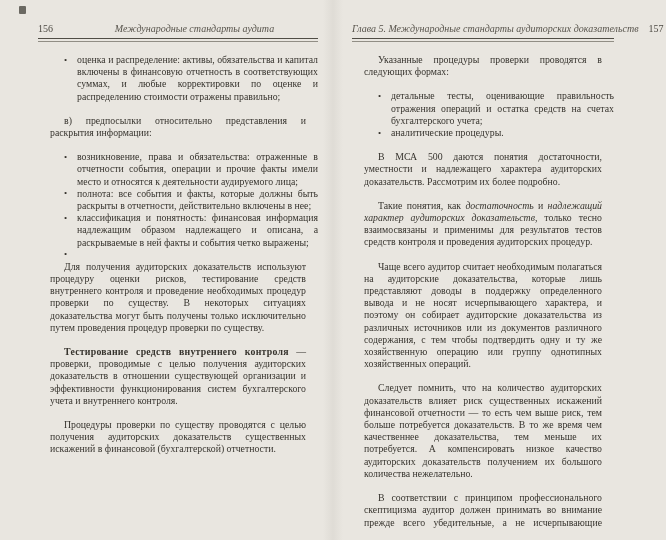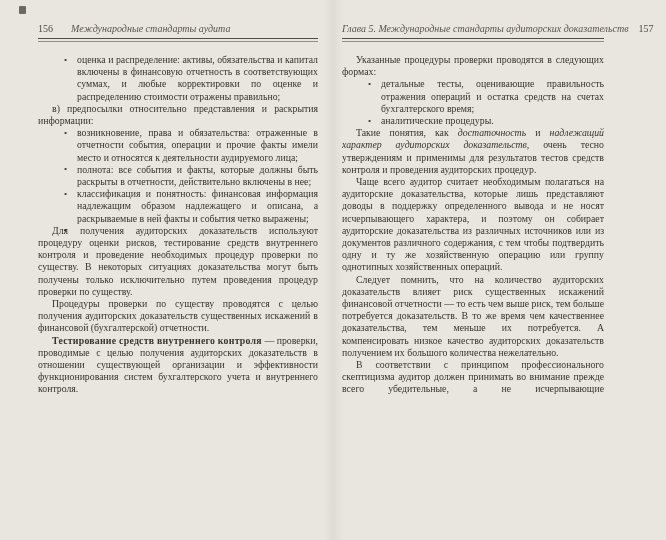--- a/index.html
+++ b/index.html
@@ -24,44 +24,44 @@
     position: absolute; left: 19px; top: 6px;
     width: 7px; height: 8px;
     background: #55524b; opacity: .85;
     border-radius: 1px;
   }
   .page {
     position: absolute; top: 0; height: 433px;
     box-sizing: border-box;
   }
   .page-left  { left: 0;     width: 333px; padding: 23px 15px 0 38px; }
-  .page-right { left: 323px; width: 333px; padding: 23px 52px 0 19px; }
+  .page-right { left: 333px; width: 333px; padding: 23px 52px 0 19px; }
 
   .header {
     display: flex; align-items: baseline;
     font-size: 10px; line-height: 12px;
     color: #57534b;
     white-space: nowrap;
   }
   .pagenum { font-style: normal; color: #4c4942; }
   .runtitle { flex: 1; font-style: italic; }
-  .page-left  .runtitle { text-align: left; padding-left: 18px; }
+  .page-left  .runtitle { text-align: center; padding-left: 18px; }
   .page-right .runtitle { text-align: left; padding-right: 10px; }
   .rule {
     margin-top: 3px; height: 2px;
     border-top: 1px solid #504d45;
     border-bottom: 1px solid #918e85;
   }
 
   .pagebody {
     margin-top: 12px;
     font-size: 9.8px; line-height: 12.2px;
     text-align: justify;
   }
-  .para { margin: 0; text-indent: 14px; }
+  .para { margin: 12px; text-indent: 14px; }
   .para.cont { text-align-last: justify; }
   ul.blist { list-style: none; margin: 0; padding: 0; }
   li.bullet {
     position: relative;
     margin-left: 26px; padding-left: 13px;
     text-indent: 0;
   }
   .blt { position: absolute; left: 0; top: -0.5px; font-size: 9px; }
   .it { font-style: italic; }
   .bi { font-style: italic; font-weight: bold; }
@@ -85,39 +85,40 @@
         <li class="bullet"><span class="blt">•</span><span>оценка и распределение: активы, обязательства и капитал включены в финансовую отчетность в соответствующих суммах, и любые корректировки по оценке и распределению стоимости отражены правильно;</span></li>
       </ul>
       <p class="para">в) предпосылки относительно представления и раскрытия информации:</p>
       <ul class="blist">
         <li class="bullet"><span class="blt">•</span><span>возникновение, права и обязательства: отраженные в отчетности события, операции и прочие факты имели место и относятся к деятельности аудируемого лица;</span></li>
         <li class="bullet"><span class="blt">•</span><span>полнота: все события и факты, которые должны быть раскрыты в отчетности, действительно включены в нее;</span></li>
         <li class="bullet"><span class="blt">•</span><span>классификация и понятность: финансовая информация надлежащим образом надлежащего и описана, а раскрываемые в ней факты и события четко выражены;</span></li>
         <li class="bullet"><span class="blt">•</span></li>
       </ul>
       <p class="para">Для получения аудиторских доказательств используют процедуру оценки рисков, тестирование средств внутреннего контроля и проведение необходимых процедур проверки по существу. В некоторых ситуациях доказательства могут быть получены только исключительно путем проведения процедур проверки по существу.</p>
+      <p class="para"><b class="bd">Тестирование средств внутреннего контроля</b><span> — проверки, проводимые с целью получения аудиторских доказательств в отношении существующей организации и эффективности функционирования систем бухгалтерского учета и внутреннего контроля.</span></p>
       <p class="para">Процедуры проверки по существу проводятся с целью получения аудиторских доказательств существенных искажений в финансовой (бухгалтерской) отчетности.</p>
-      <p class="para"><b class="bd">Тестирование средств внутреннего контроля</b><span> — проверки, проводимые с целью получения аудиторских доказательств в отношении существующей организации и эффективности функционирования систем бухгалтерского учета и внутреннего контроля.</span></p>
     </div>
   </div>
 
   <div class="page page-right">
     <div class="header">
       <span class="runtitle">Глава 5. Международные стандарты аудиторских доказательств</span>
       <span class="pagenum">157</span>
     </div>
     <div class="rule"></div>
 
     <div class="pagebody">
       <p class="para">Указанные процедуры проверки проводятся в следующих формах:</p>
       <ul class="blist">
-        <li class="bullet"><span class="blt">•</span><span>детальные тесты, оценивающие правильность отражения операций и остатка средств на счетах бухгалтерского время;</span></li>
+        <li class="bullet"><span class="blt">•</span><span>детальные тесты, оценивающие правильность отражения операций и остатка средств на счетах бухгалтерского учета;</span></li>
         <li class="bullet"><span class="blt">•</span><span>аналитические процедуры.</span></li>
       </ul>
-      <p class="para"><span>Такие понятия, как </span><i class="it">достаточность</i><span> и </span><i class="it">надлежащий характер аудиторских доказательств</i><span>, очень тесно утверждениям и применимы для результатов тестов средств контроля и проведения аудиторских процедур.</span></p>
+      <p class="para">В МСА 500 даются понятия достаточности, уместности и надлежащего характера аудиторских доказательств. Рассмотрим их более подробно.</p>
+      <p class="para"><span>Такие понятия, как </span><i class="it">достаточность</i><span> и </span><i class="it">надлежащий характер аудиторских доказательств</i><span>, только тесно взаимосвязаны и применимы для результатов тестов средств контроля и проведения аудиторских процедур.</span></p>
       <p class="para">Чаще всего аудитор считает необходимым полагаться на аудиторские доказательства, которые лишь представляют доводы в поддержку определенного вывода и не носят исчерпывающего характера, и поэтому он собирает аудиторские доказательства из различных источников или из документов различного содержания, с тем чтобы подтвердить одну и ту же хозяйственную операцию или группу однотипных хозяйственных операций.</p>
       <p class="para">Следует помнить, что на количество аудиторских доказательств влияет риск существенных искажений финансовой отчетности — то есть чем выше риск, тем больше потребуется доказательств. В то же время чем качественнее доказательства, тем меньше их потребуется. А компенсировать низкое качество аудиторских доказательств получением их большого количества нежелательно.</p>
       <p class="para cont">В соответствии с принципом профессионального скептицизма аудитор должен принимать во внимание прежде всего убедительные, а не исчерпывающие</p>
     </div>
   </div>
 
   <div class="gutter"></div>
 </div>
 
 </body></html>

